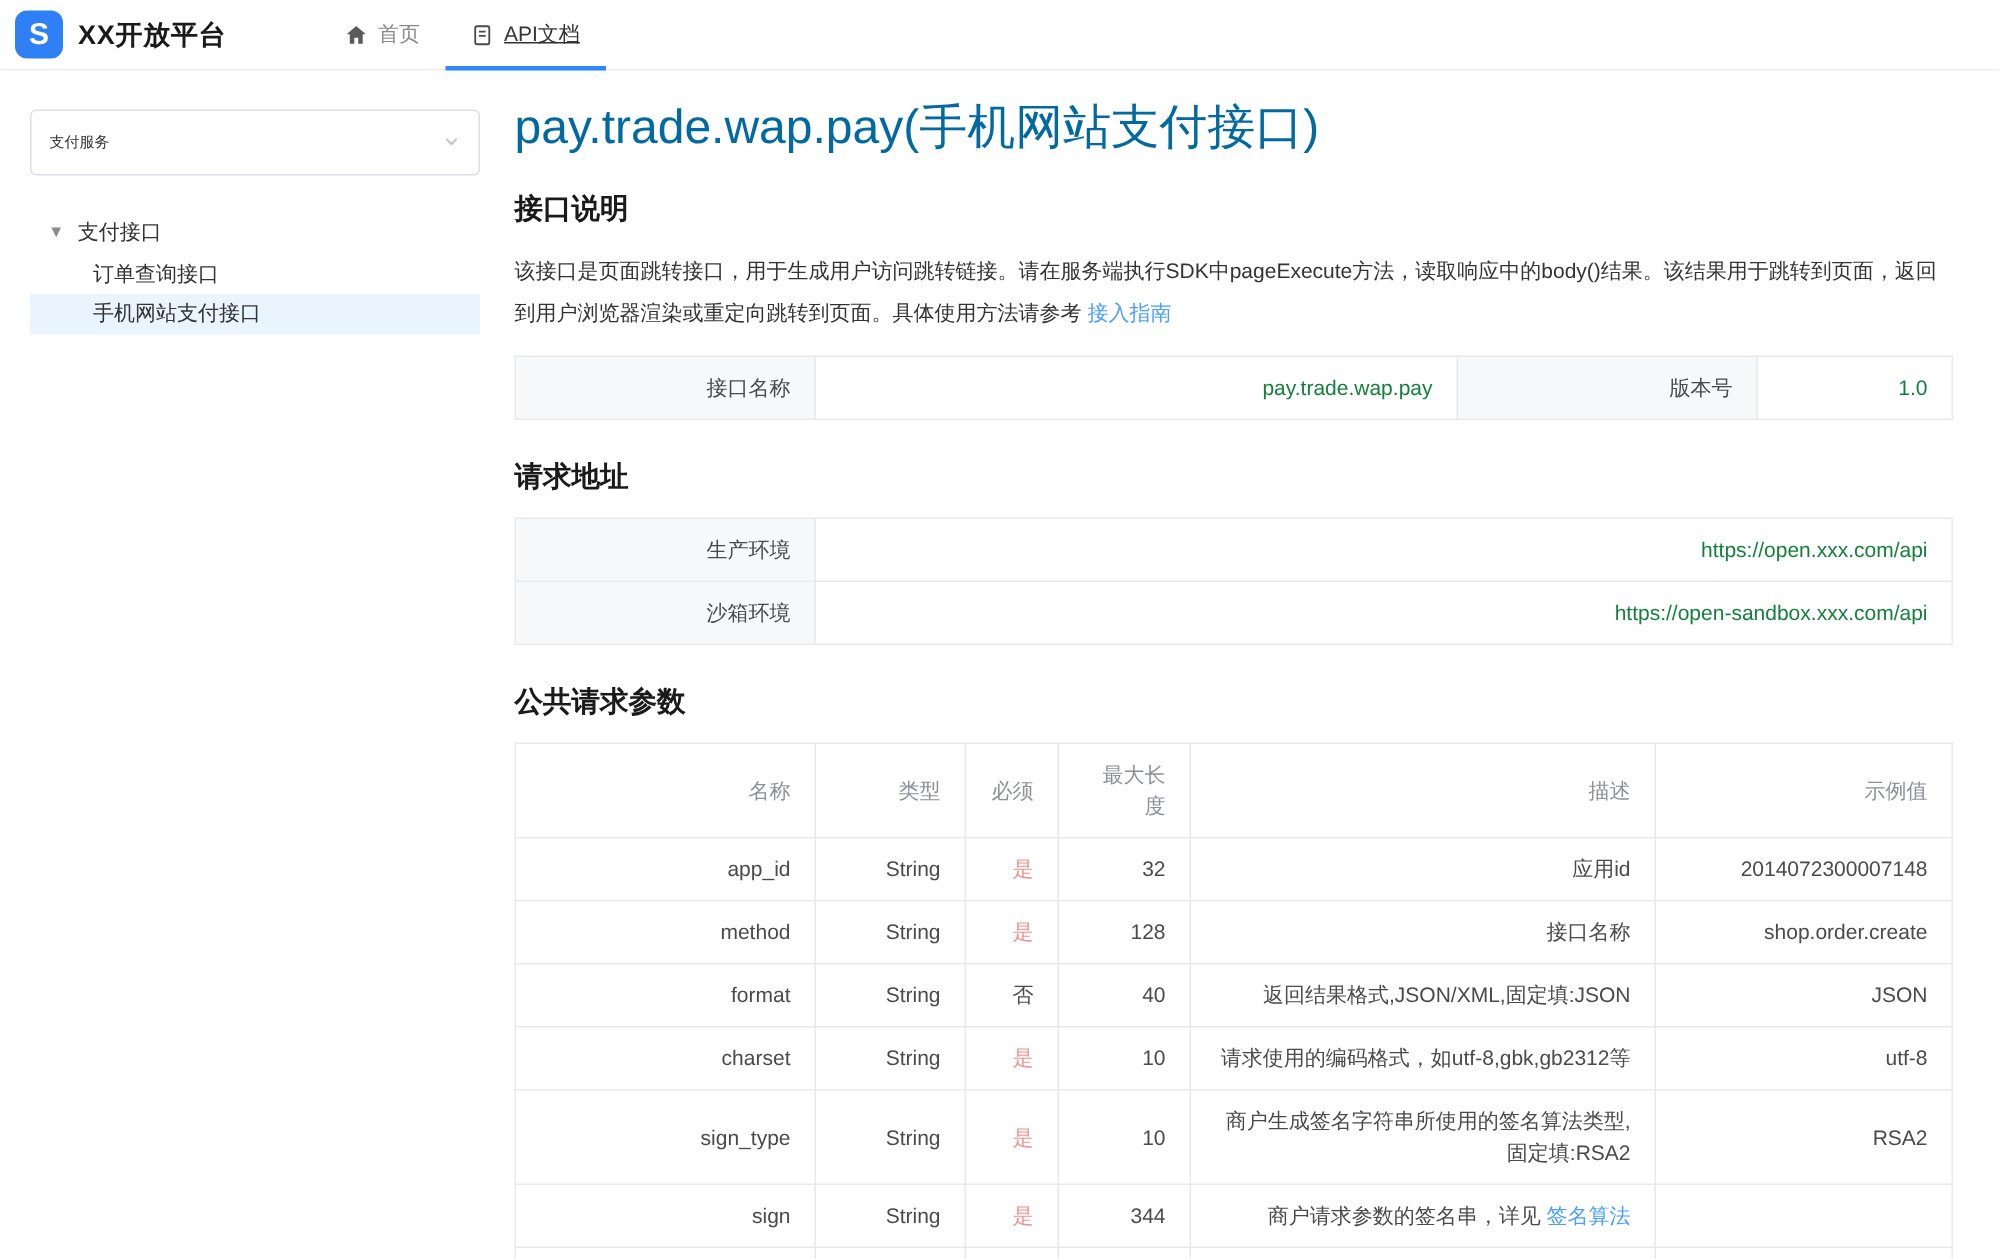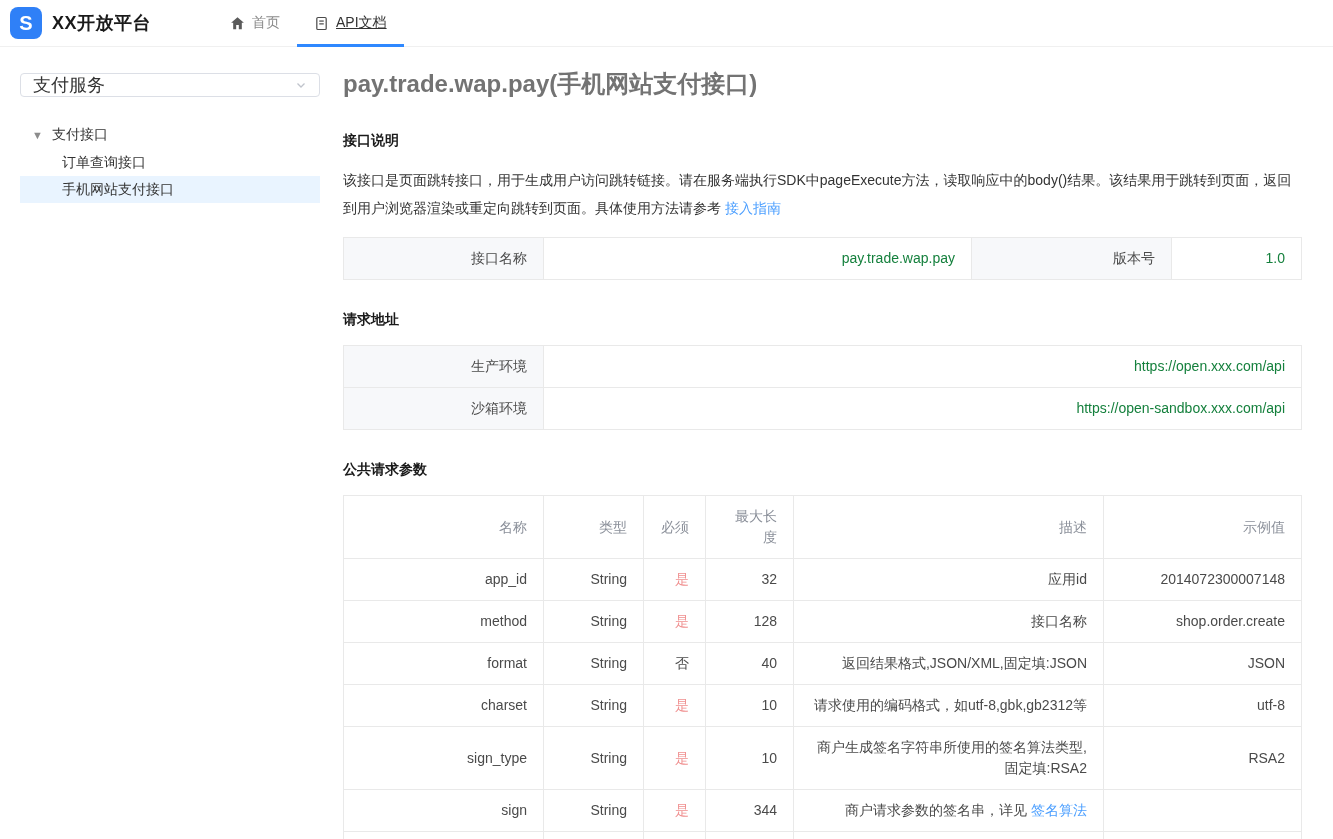--- a/index.html
+++ b/index.html
@@ -21,34 +21,34 @@
   .nav-item.active { color:#333;text-decoration:underline; }
   .nav-item.active::after { content:""; position:absolute; left:0; right:0;
     bottom:-1px; height:3px; background:#2f88ff; }
 
   
   .content { display:flex; padding:0 32px 0 20px; }
   .sidebar { width:300px; flex-shrink:0; padding-top:26px; }
   .main { flex:1; margin-left:23px; padding-top:20px; }
 
   
-  .service-select { height:24px; border:1px solid #dcdfe6; border-radius:4px;
+  .service-select { height:44px; border:1px solid #dcdfe6; border-radius:4px;
     display:flex; align-items:center; justify-content:space-between;
-    padding:0 12px; font-size:18px; color:#333; cursor:pointer; background:#fff;text-align:center; }
+    padding:0 12px; font-size:10px; color:#333; cursor:pointer; background:#fff;text-align:center; }
   .tree { margin-top:24px; font-size:14px; }
   .tree-group { display:flex; align-items:center; gap:9px; height:28px;
     padding-left:12px; color:#333; cursor:pointer; }
   .caret { color:#8c8c8c; font-size:11px; line-height:1; }
   .tree-item { height:27px; line-height:27px; padding-left:42px;
     color:#333; cursor:pointer; }
   .tree-item.selected { background:#e9f4ff;font-family:Liberation Serif, serif; }
 
   
-  .page-title { font-size:24px; font-weight:bold; color:#737373; line-height:34px; }
-  .section-heading { font-size:14px; font-weight:bold; color:#1a1a1a;
+  .page-title { font-size:32px; font-weight:normal; color:#0369a1; line-height:34px; }
+  .section-heading { font-size:19px; font-weight:bold; color:#1a1a1a;
     margin-top:28px; line-height:22px; }
   .desc-paragraph { margin-top:15px; font-size:14px; line-height:28px; color:#333; }
   .link { color:#4a9eff; cursor:pointer; }
   .desc-paragraph .link { margin-left:4px; }
 
   table { border-collapse:collapse; width:100%; font-size:14px;
     table-layout:fixed; margin-top:15px; }
   td, th { border:1px solid #e9e9e9; padding:10px 16px; text-align:right;
     font-weight:normal; vertical-align:middle; line-height:21px;
     word-wrap:break-word; }

